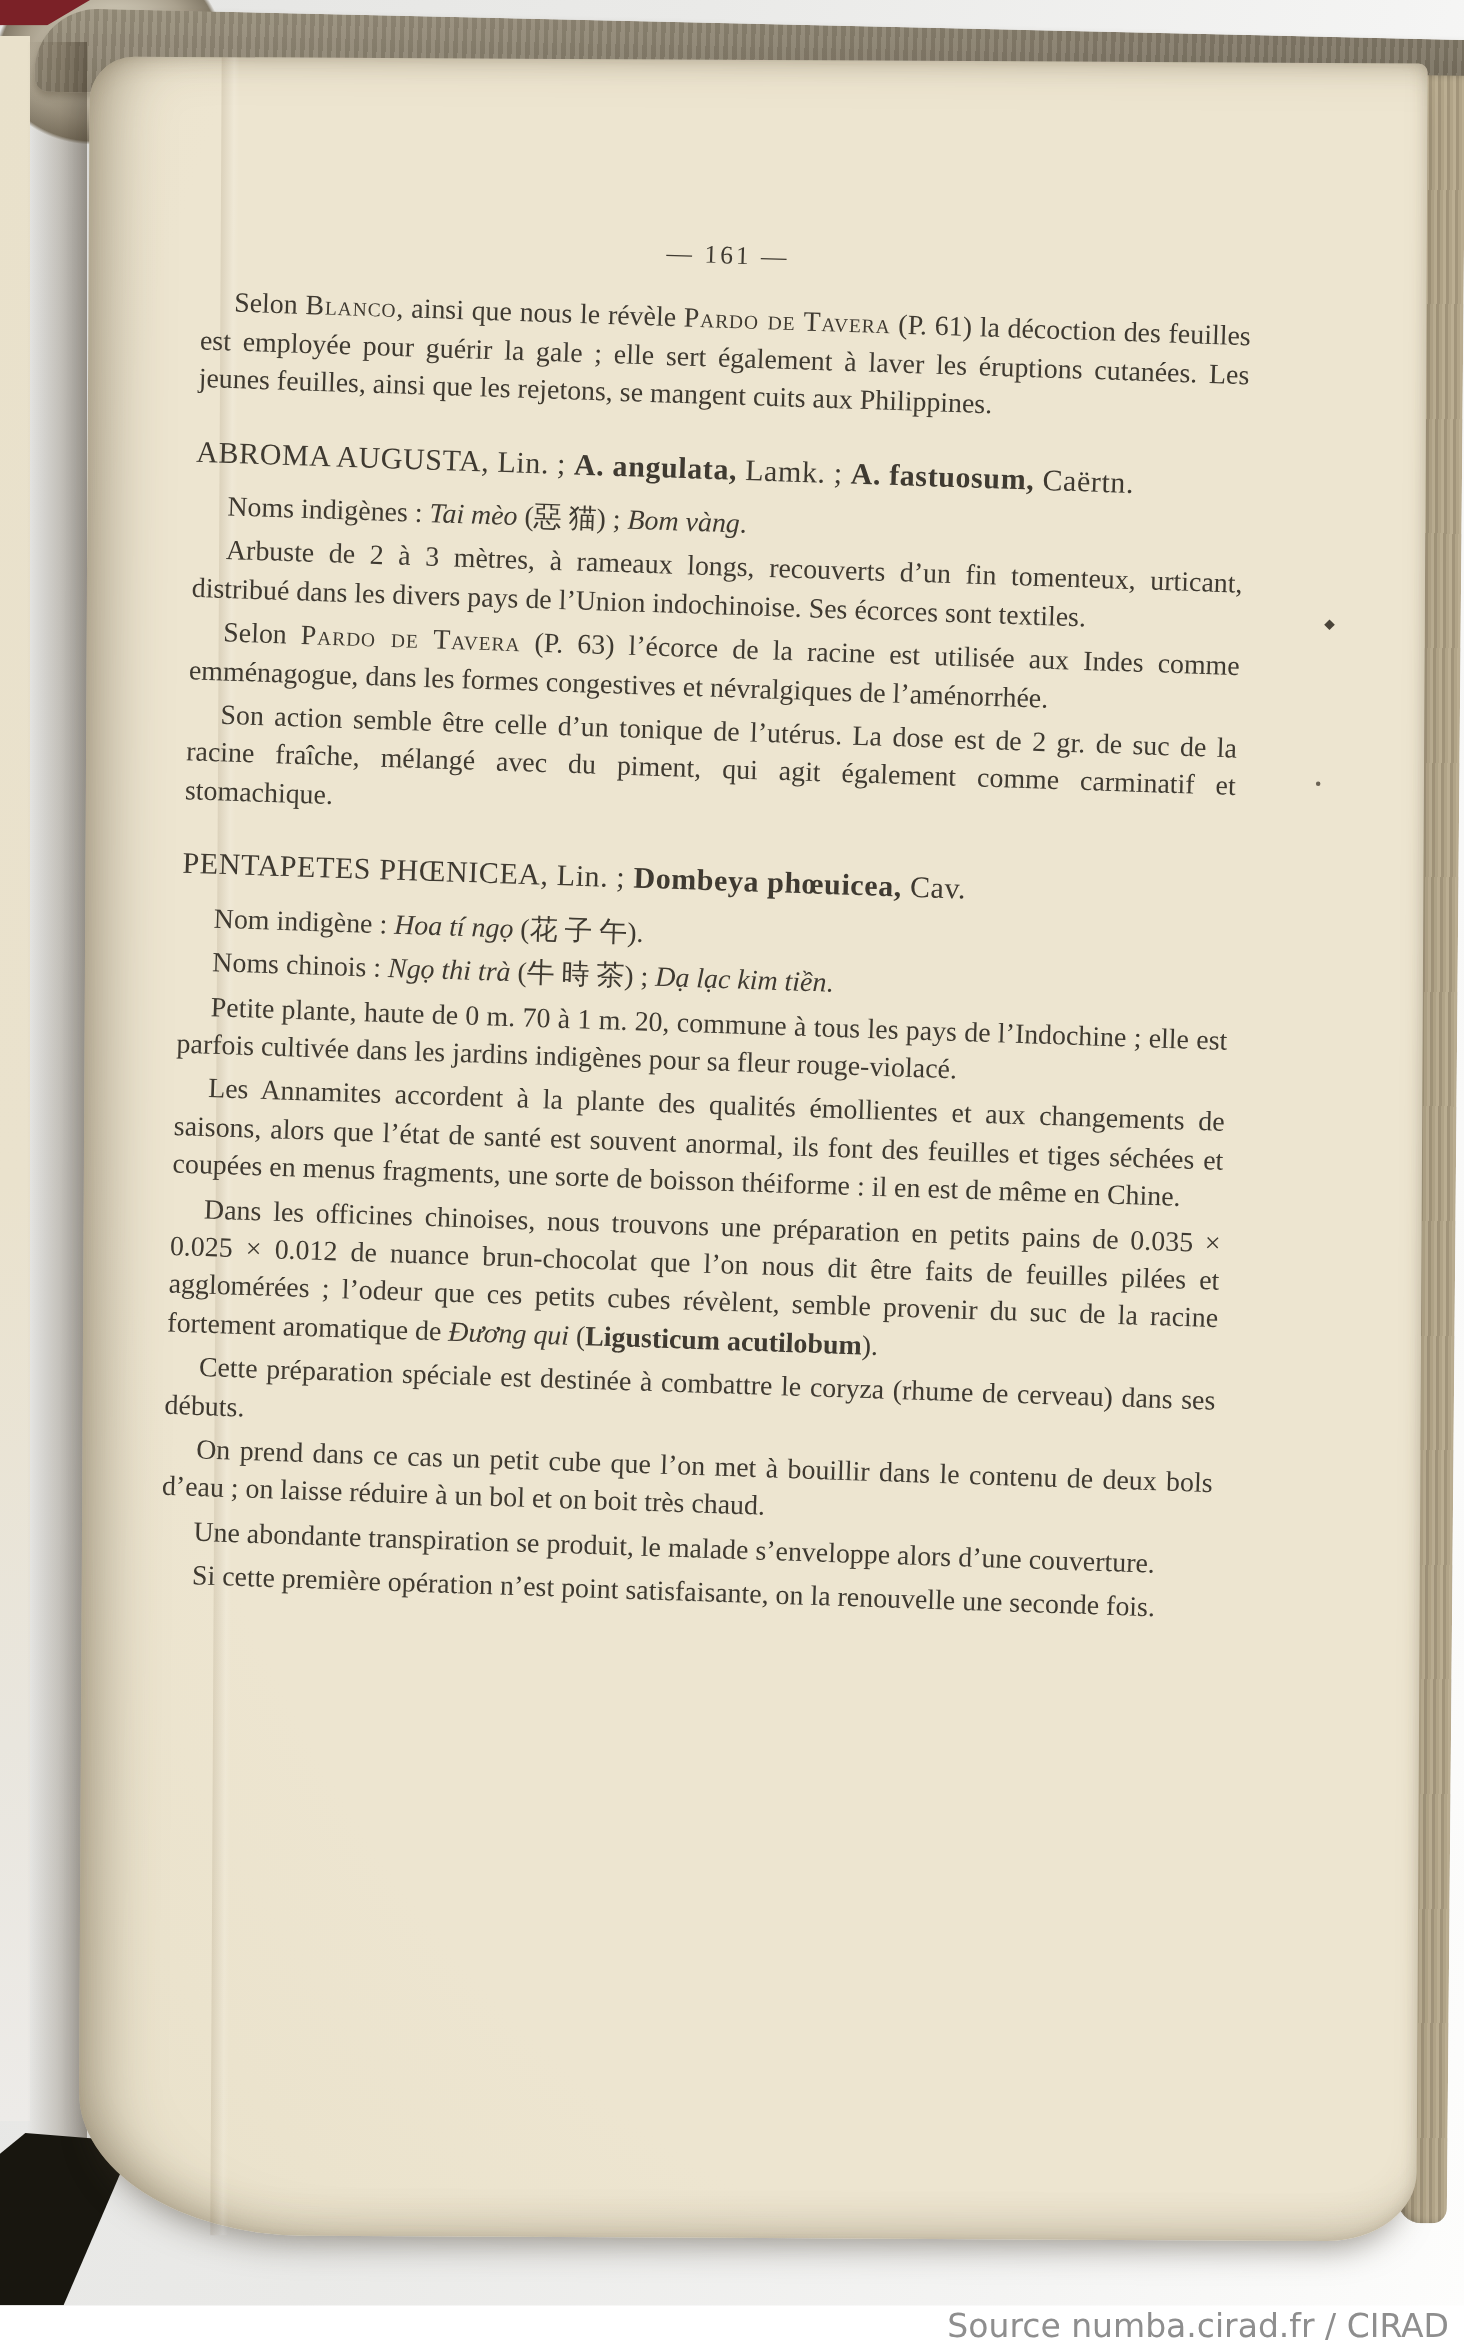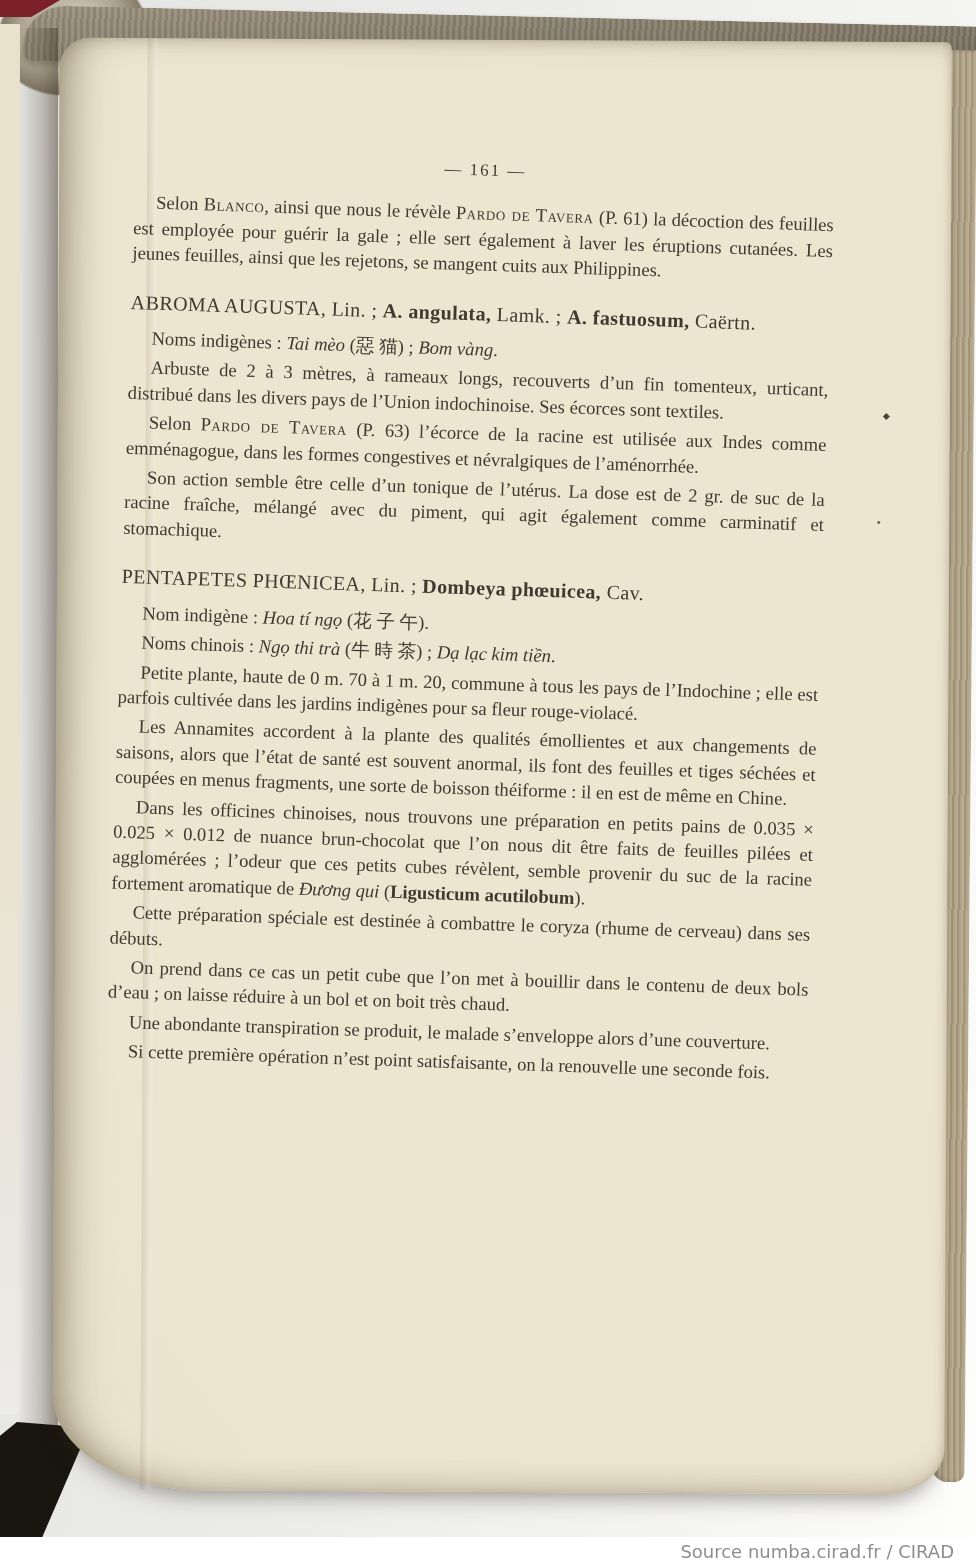--- a/index.html
+++ b/index.html
@@ -91,21 +91,21 @@
     position:absolute;left:826px;top:372px;width:5px;height:5px;
     background:#4a4439;transform:rotate(45deg);
   }
   .speck-dot{
     position:absolute;left:820px;top:479px;width:3px;height:3px;border-radius:50%;background:#6a6254;
   }
   
   .source-bar{
     width:976px;height:29px;background:#ffffff;box-sizing:border-box;
     font-family:"DejaVu Sans","Liberation Sans",sans-serif;
-    color:#8e8e8e;font-size:18px;line-height:29px;text-align:right;padding-right:22px;
+    color:#8e8e8e;font-size:22px;line-height:29px;text-align:right;padding-right:10px;
   }
 </style>
 </head>
 <body>
 
 <div class="scene">
   <div class="spine-roll"></div>
   <div class="red-corner"></div>
   <div class="top-edge"></div>
   <div class="prev-page"></div>

